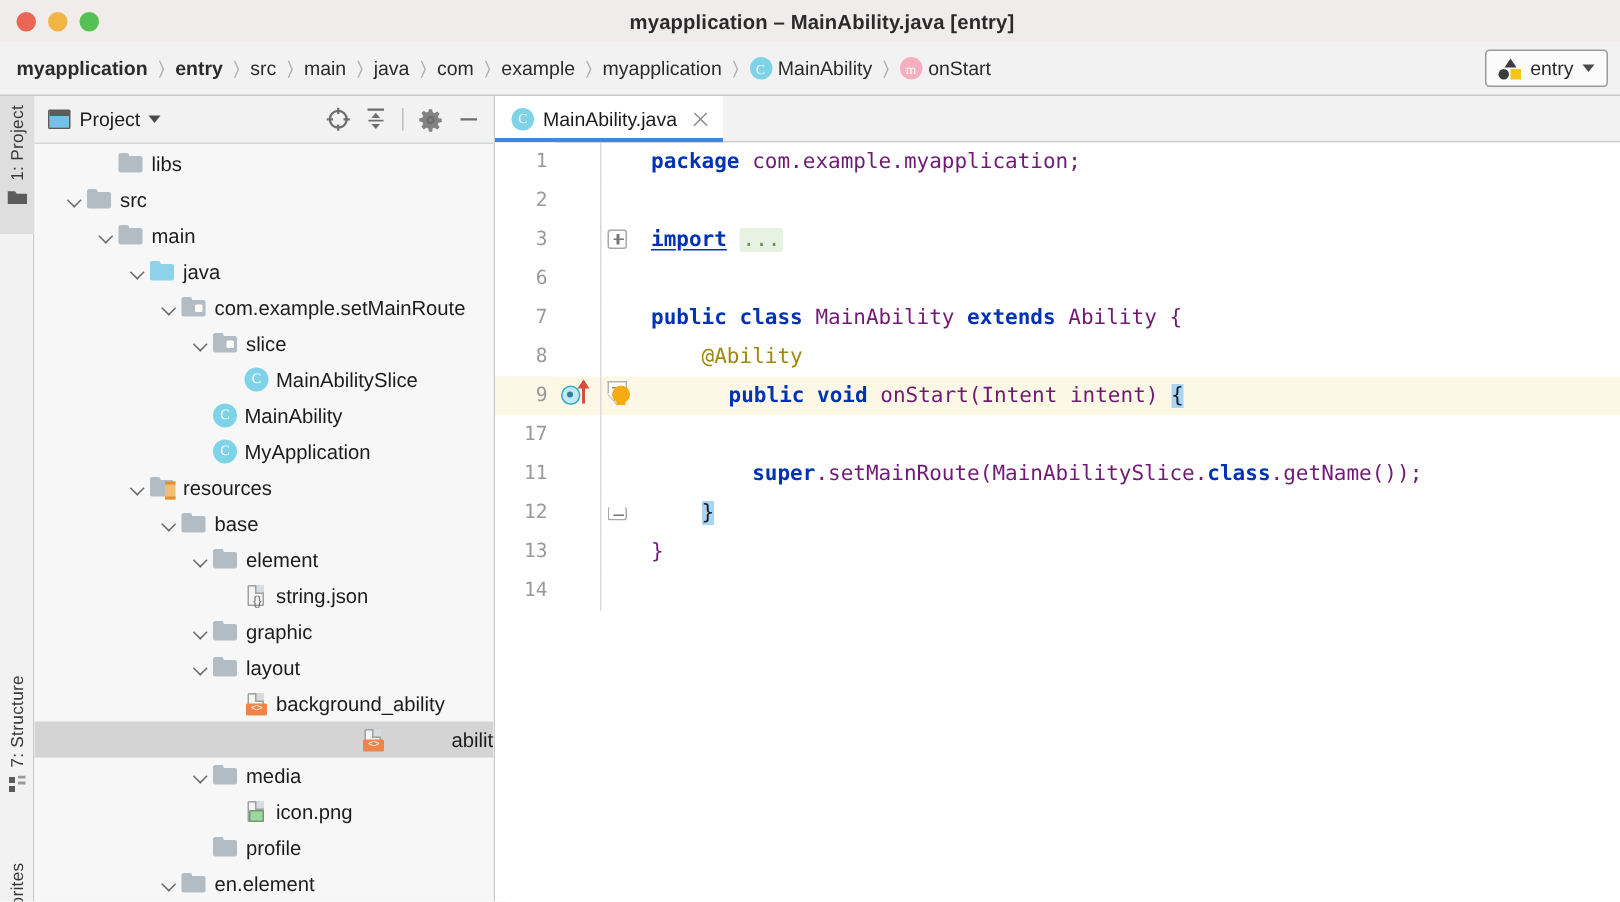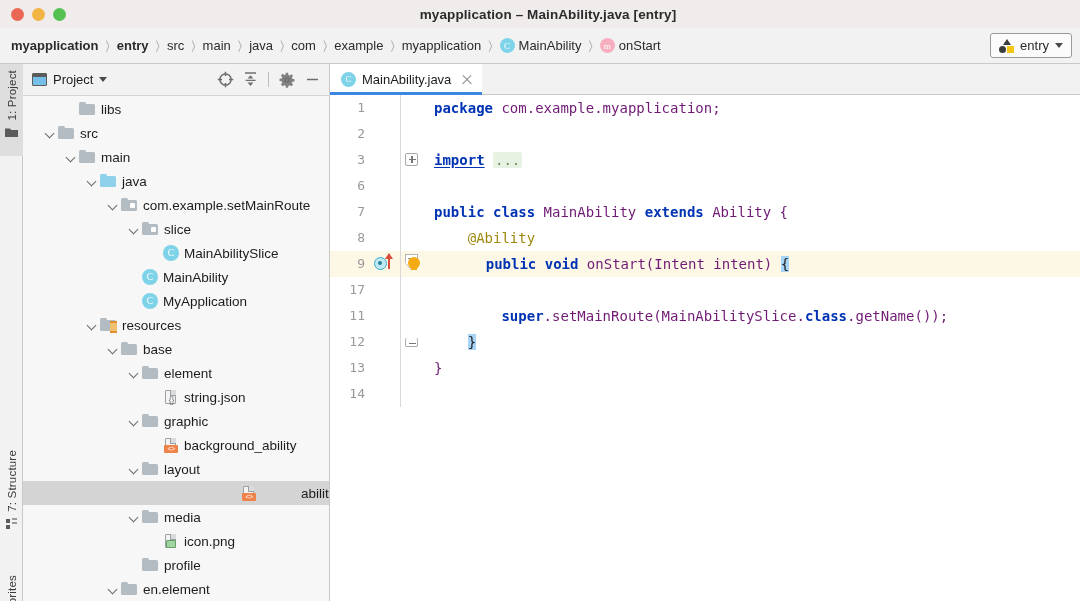--- a/index.html
+++ b/index.html
@@ -506,35 +506,35 @@
         </div>
         <div class="row">
           <span style="flex: 0 0 105px;"></span>
           <span class="arrow open"></span>
           <span class="ficon">
             <span class="folder"></span>
           </span>
           <span>graphic</span>
         </div>
         <div class="row">
+          <span style="flex: 0 0 105px;"></span>
+          <span class="arrow open"></span>
+          <span class="ficon">
+            <span class="folder"></span>
+          </span>
+          <span>layout</span>
+        </div>
+        <div class="row">
           <span style="flex: 0 0 126px;"></span>
           <span class="arrow"></span>
           <span class="fileicon">
             <span class="page dog"></span>
             <span class="badge-xml">&lt;&gt;</span>
           </span>
           <span>background_ability</span>
-        </div>
-        <div class="row">
-          <span style="flex: 0 0 105px;"></span>
-          <span class="arrow open"></span>
-          <span class="ficon">
-            <span class="folder"></span>
-          </span>
-          <span>layout</span>
         </div>
         <div class="row sel">
           <span style="flex: 0 0 126px;"></span>
           <span class="arrow"></span>
           <span class="fileicon">
             <span class="page dog"></span>
             <span class="badge-xml">&lt;&gt;</span>
           </span>
           <span>ability_main.xml</span>
         </div>

